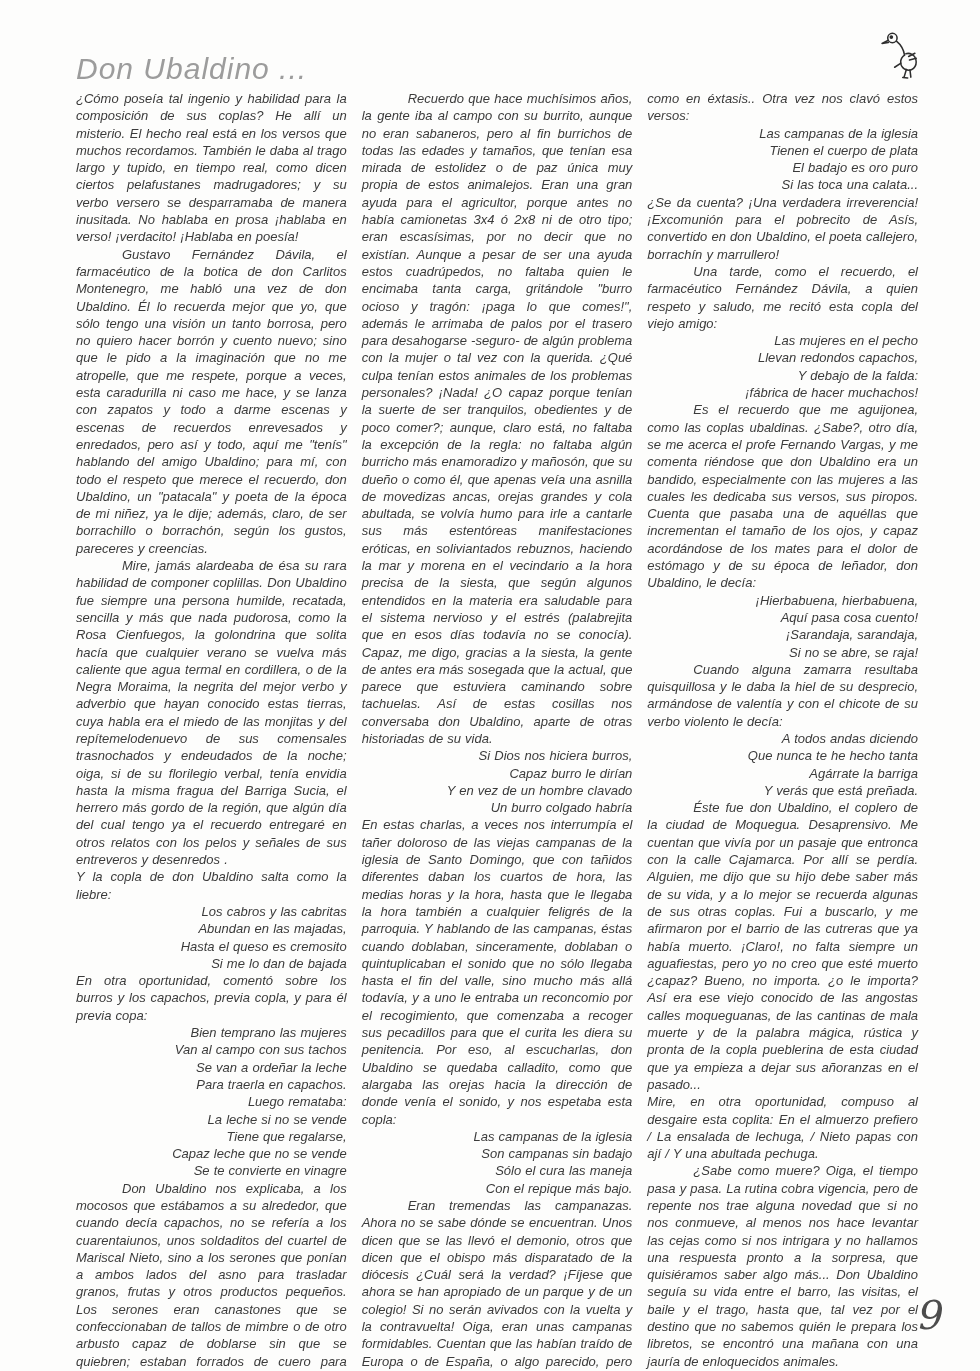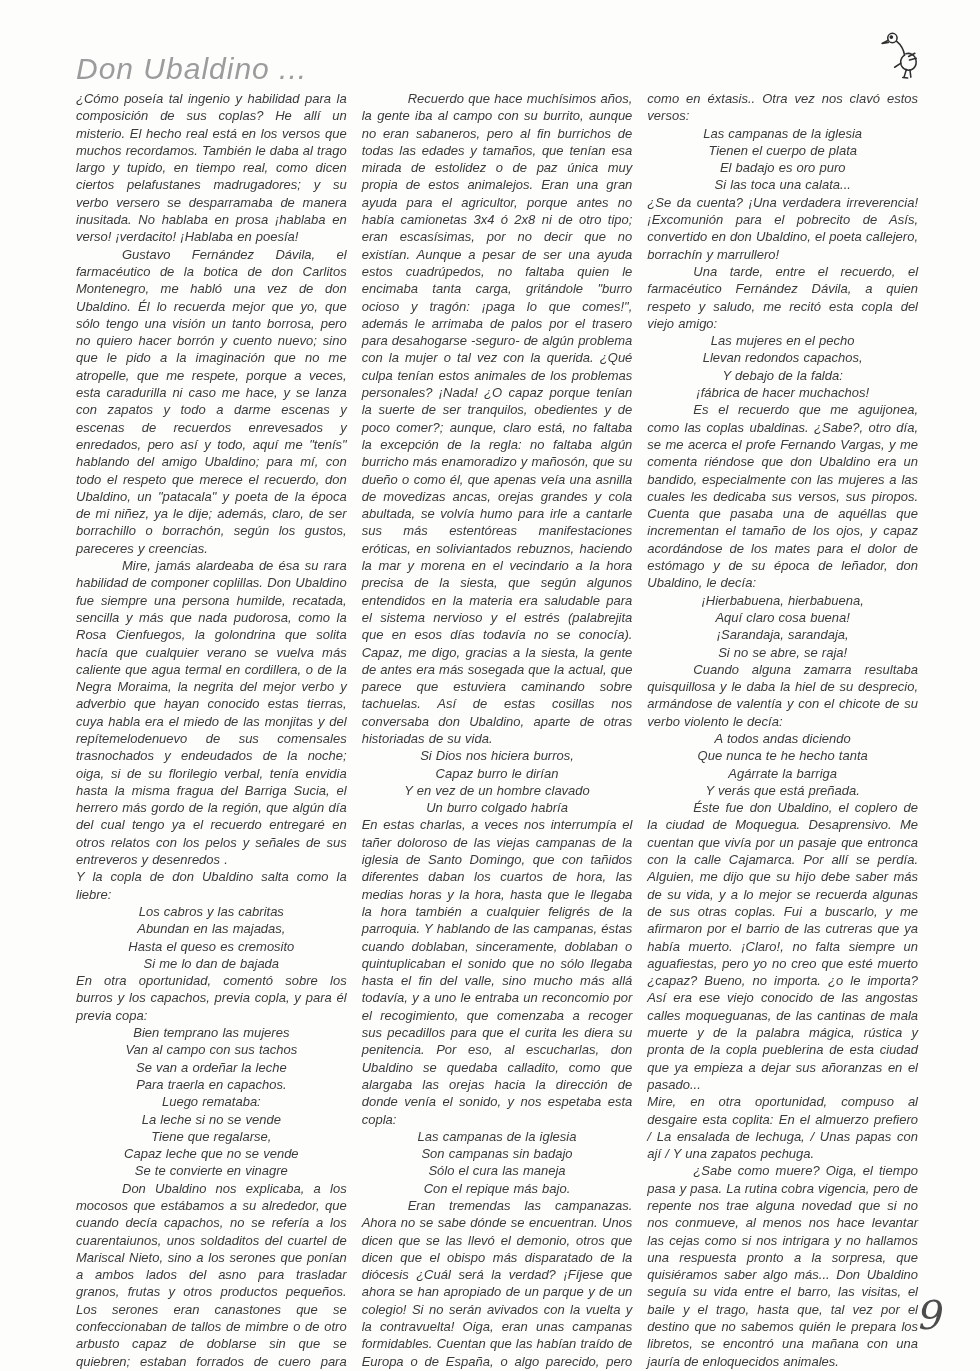--- a/index.html
+++ b/index.html
@@ -41,21 +41,21 @@
   }
   .col {
     width: 271px;
     font-size: 13px;
     line-height: 17.3px;
     word-spacing: 0.5px;
   }
   .blk { margin: 0; }
   .p, .pi { text-align: justify; }
   .pi { text-indent: 46px; }
-  .v  { text-align: center; }
+  .v  { text-align: right; }
   .page-number {
     position: absolute;
     right: 36px;
     bottom: 36px;
     font-family: "DejaVu Serif", serif;
     font-style: italic;
     font-size: 40px;
     color: #4c4c4c;
     line-height: 1;
   }
@@ -117,37 +117,37 @@
         <p class="blk v">Con el repique más bajo.</p>
         <p class="blk pi">Eran tremendas las campanazas. Ahora no se sabe dónde se encuentran. Unos dicen que se las llevó el demonio, otros que dicen que el obispo más disparatado de la diócesis ¿Cuál será la verdad? ¡Fíjese que ahora se han apropiado de un parque y de un colegio! Si no serán avivados con la vuelta y la contravuelta! Oiga, eran unas campanas formidables. Cuentan que las habían traído de Europa o de España, o algo parecido, pero eran de tierras extrañas; y cuando las tocaban, salía música de sus metales. Capaz es una exageración,  pero don Ubaldino se quedaba</p>
       </div>
     <div class="col">
         <p class="blk p">como en éxtasis.. Otra vez nos clavó estos versos:</p>
         <p class="blk v">Las campanas de la iglesia</p>
         <p class="blk v">Tienen el cuerpo de plata</p>
         <p class="blk v">El badajo es oro puro</p>
         <p class="blk v">Si las toca una calata...</p>
         <p class="blk p">¿Se da cuenta? ¡Una verdadera irreverencia! ¡Excomunión para el pobrecito de Asís, convertido en don Ubaldino, el poeta callejero, borrachín y marrullero!</p>
-        <p class="blk pi">Una tarde, entre el recuerdo, el farmacéutico Fernández Dávila, a quien respeto y saludo, me recitó esta copla del viejo amigo:</p>
+        <p class="blk pi">Una tarde, como el recuerdo, el farmacéutico Fernández Dávila, a quien respeto y saludo, me recitó esta copla del viejo amigo:</p>
         <p class="blk v">Las mujeres en el pecho</p>
         <p class="blk v">Llevan redondos capachos,</p>
         <p class="blk v">Y debajo de la falda:</p>
         <p class="blk v">¡fábrica de hacer muchachos!</p>
         <p class="blk pi">Es el recuerdo que me aguijonea, como las coplas ubaldinas. ¿Sabe?, otro día, se me acerca el profe Fernando Vargas, y me comenta riéndose que don Ubaldino era un bandido, especialmente con las mujeres a las cuales les dedicaba sus versos, sus piropos. Cuenta que pasaba una de aquéllas que incrementan el tamaño de los ojos, y capaz acordándose de los mates para el dolor de estómago y de su época de leñador, don Ubaldino, le decía:</p>
         <p class="blk v">¡Hierbabuena, hierbabuena,</p>
-        <p class="blk v">Aquí claro cosa buena!</p>
+        <p class="blk v">Aquí pasa cosa cuento!</p>
         <p class="blk v">¡Sarandaja, sarandaja,</p>
         <p class="blk v">Si no se abre, se raja!</p>
         <p class="blk pi">Cuando alguna zamarra resultaba quisquillosa y le daba la hiel de su desprecio, armándose de valentía y con el chicote de su verbo violento le decía:</p>
         <p class="blk v">A todos andas diciendo</p>
         <p class="blk v">Que nunca te he hecho tanta</p>
         <p class="blk v">Agárrate la barriga</p>
         <p class="blk v">Y verás que está preñada.</p>
         <p class="blk pi">Éste fue don Ubaldino, el coplero de la ciudad de Moquegua. Desaprensivo. Me cuentan que vivía por un pasaje que entronca con la calle Cajamarca. Por allí se perdía. Alguien, me dijo que su hijo debe saber más de su vida, y a lo mejor se recuerda algunas de sus otras coplas. Fui a buscarlo, y me afirmaron por el barrio de las cutreras que ya había muerto. ¡Claro!, no falta siempre un aguafiestas, pero yo no creo que esté muerto ¿capaz? Bueno, no importa. ¿o le importa? Así era ese viejo conocido de las angostas calles moqueguanas, de las cantinas de mala muerte y de la palabra mágica, rústica y pronta de la copla pueblerina de esta ciudad que ya empieza a dejar sus añoranzas en el pasado...</p>
-        <p class="blk p">Mire, en otra oportunidad, compuso al desgaire esta coplita: En el almuerzo prefiero / La ensalada de lechuga, / Unas papas con ají / Y una zapatos pechuga.</p>
+        <p class="blk p">Mire, en otra oportunidad, compuso al desgaire esta coplita: En el almuerzo prefiero / La ensalada de lechuga, / Nieto papas con ají / Y una abultada pechuga.</p>
         <p class="blk pi">¿Sabe como muere? Oiga, el tiempo pasa y pasa. La rutina cobra vigencia, pero de repente nos trae alguna novedad que si no nos conmueve, al menos nos hace levantar las cejas como si nos intrigara y no hallamos una respuesta pronto a la sorpresa, que quisiéramos saber algo más... Don Ubaldino seguía su vida entre el barro, las visitas, el baile y el trago, hasta que, tal vez por el destino que no sabemos quién le prepara los libretos, se encontró una mañana con una jauría de enloquecidos animales.</p>
         <p class="blk p">Tal vez una hembra estaba en celo, y alrededor de ella, los mastines se disputaban sus</p>
       </div>
   </div>
 
   <div class="page-number">9</div>
 
 </div>
 
 </body></html>

